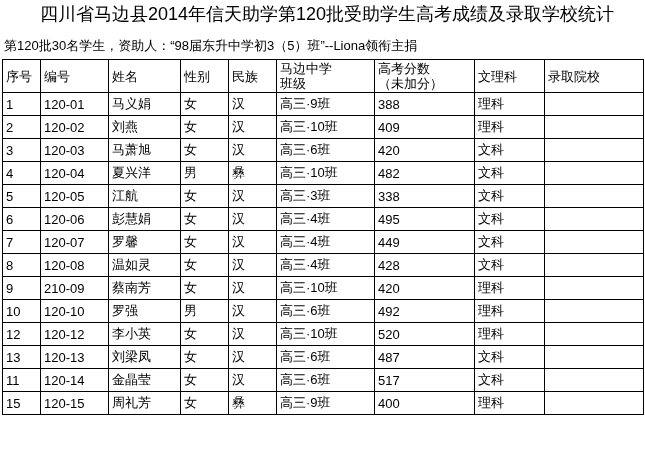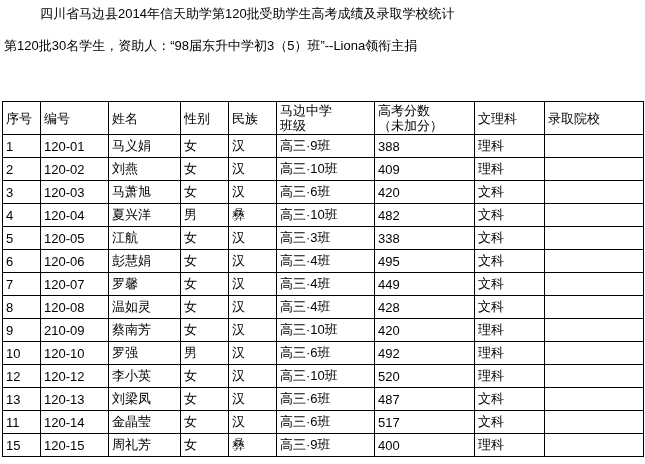--- a/index.html
+++ b/index.html
@@ -14,38 +14,37 @@
     color: #000000;
     overflow: hidden;
   }
   .page {
     position: relative;
     width: 645px;
     height: 464px;
     box-sizing: border-box;
   }
   .doc-title {
-    font-size: 13px;
+    font-size: 18px;
     line-height: 16px;
     padding: 6px 0 3px 40px;
     white-space: nowrap;
   }
   .doc-subtitle {
     font-size: 13px;
     line-height: 16px;
     padding: 1px 0 5px 4px;
     white-space: nowrap;
     margin-top: 12px;
   }
   table.grid {
     border-collapse: collapse;
     table-layout: fixed;
     width: 641px;
     margin-left: 2px;
-    margin-top: 42px;
   }
   table.grid td, table.grid th {
     border: 1px solid #000000;
     font-size: 13px;
     font-weight: normal;
     text-align: left;
     vertical-align: middle;
     padding: 1px 3px;
     height: 23px;
     box-sizing: border-box;

